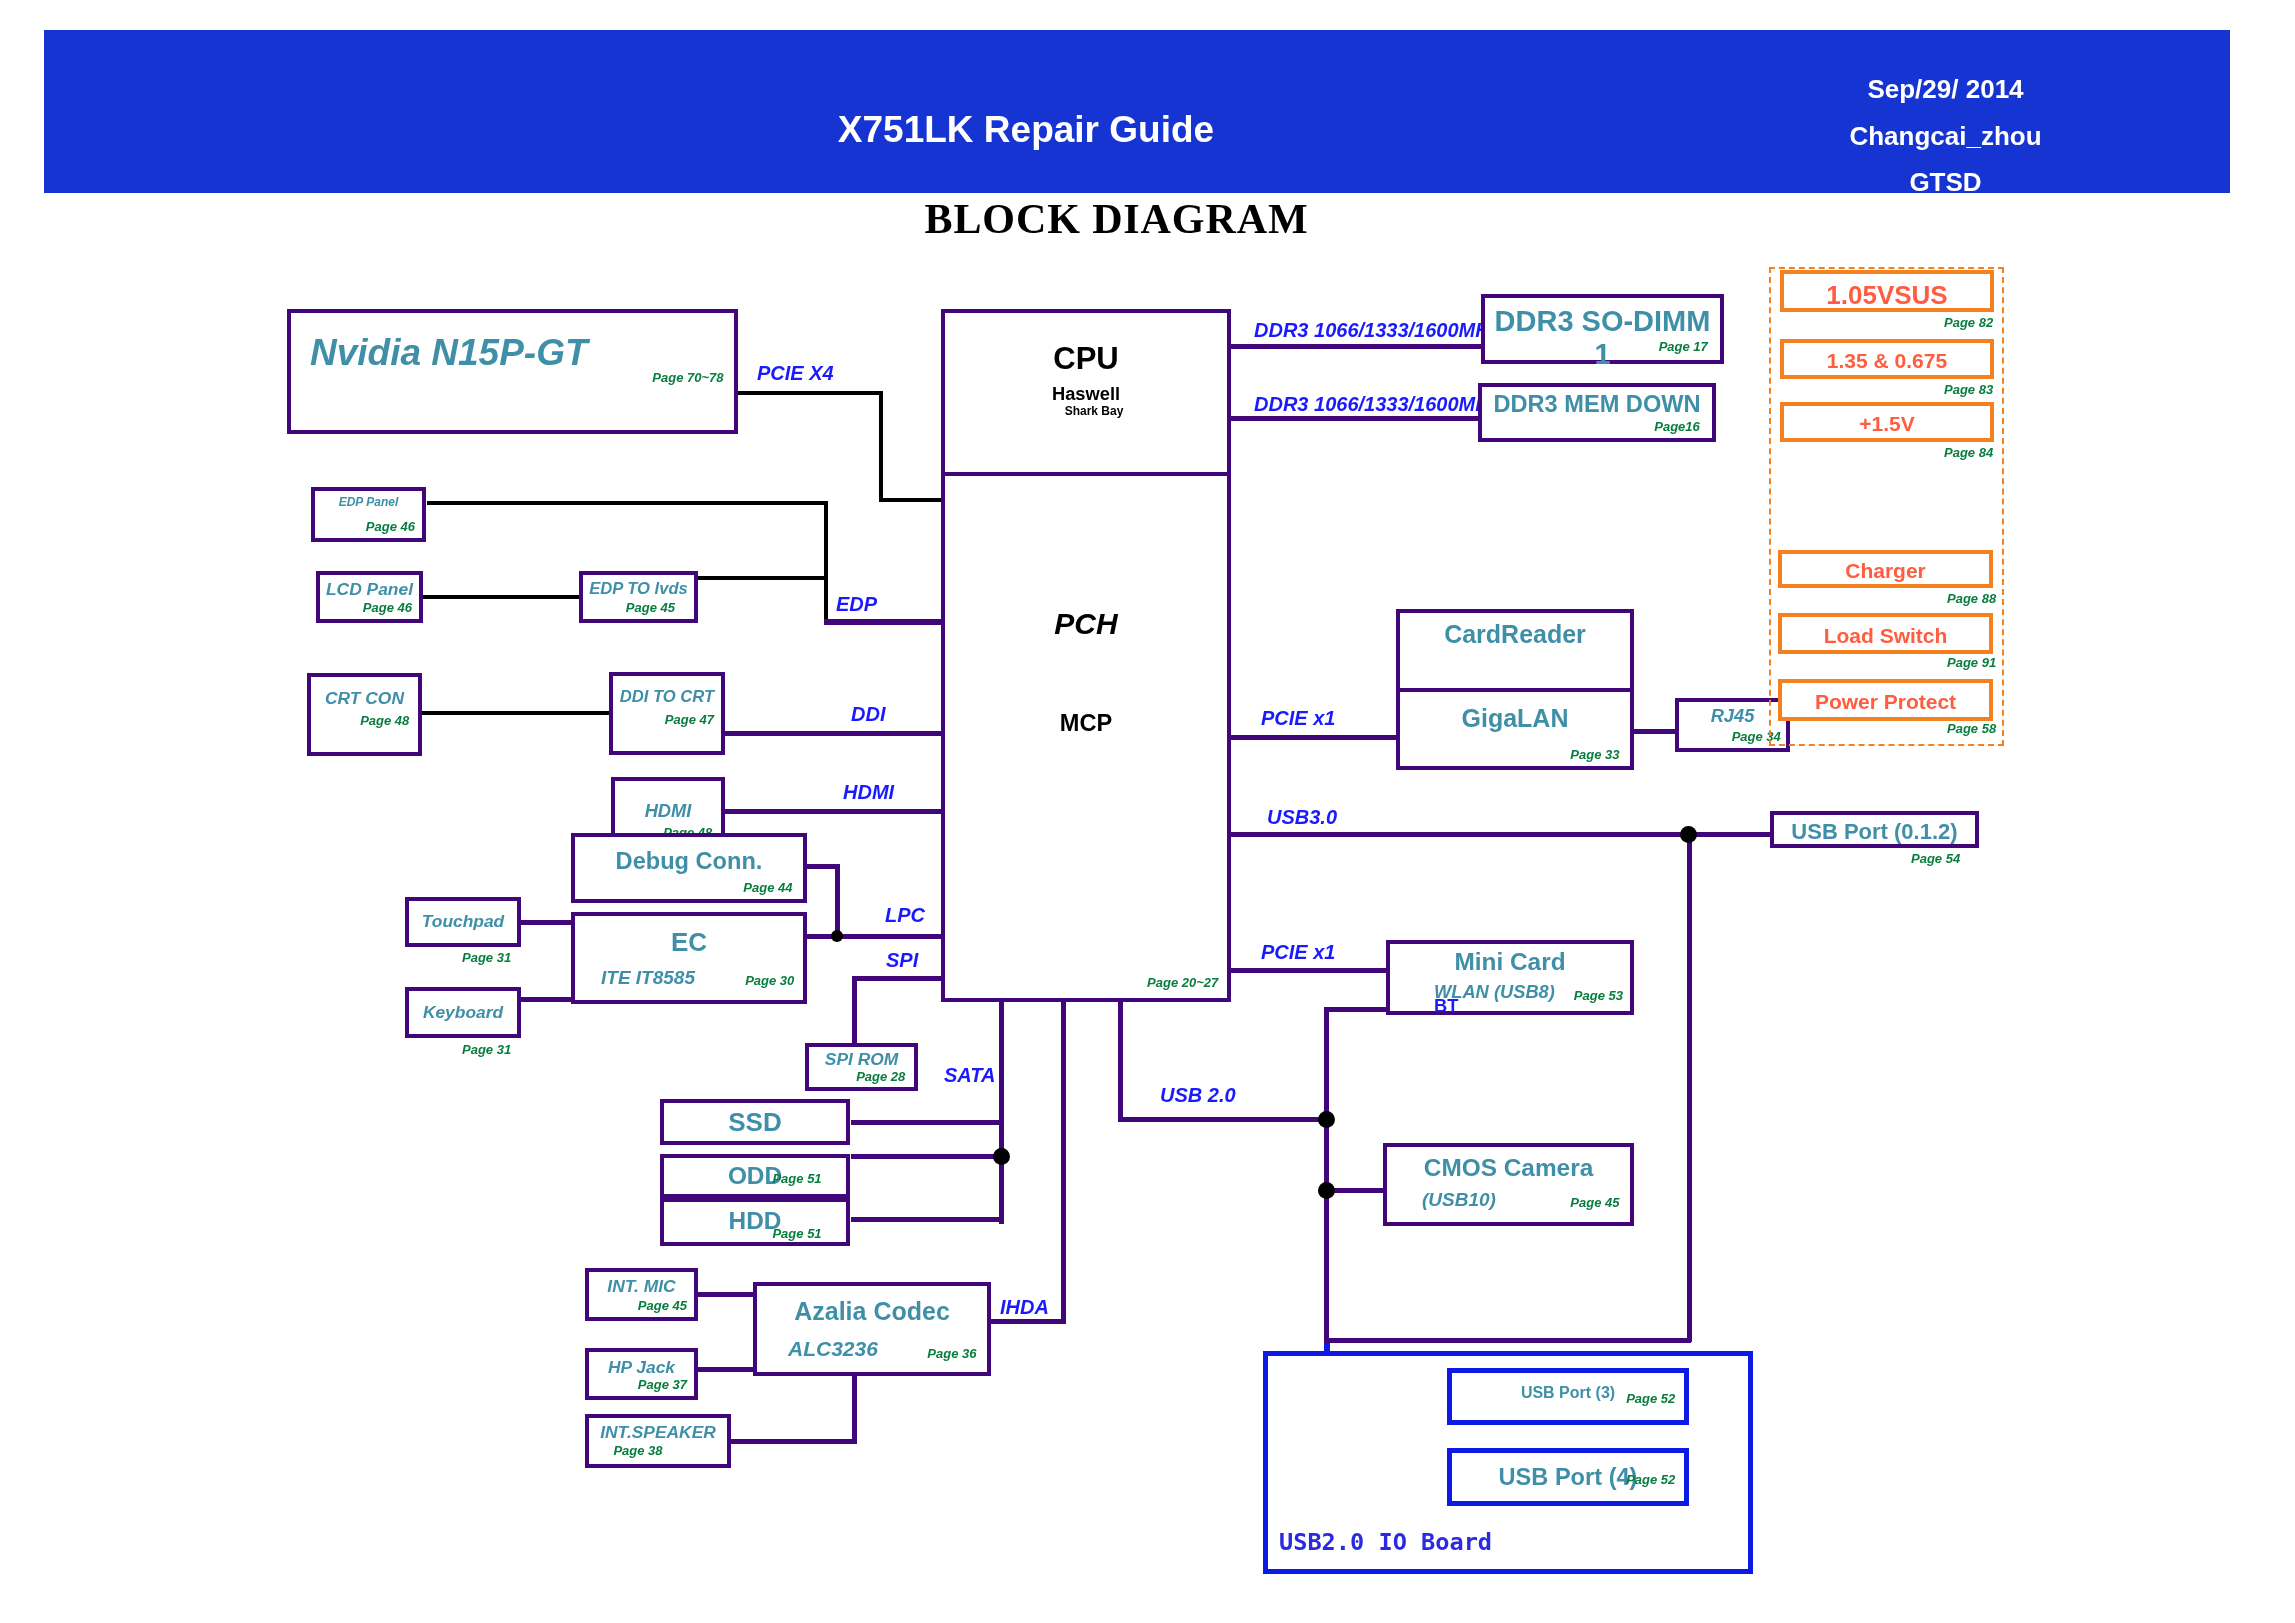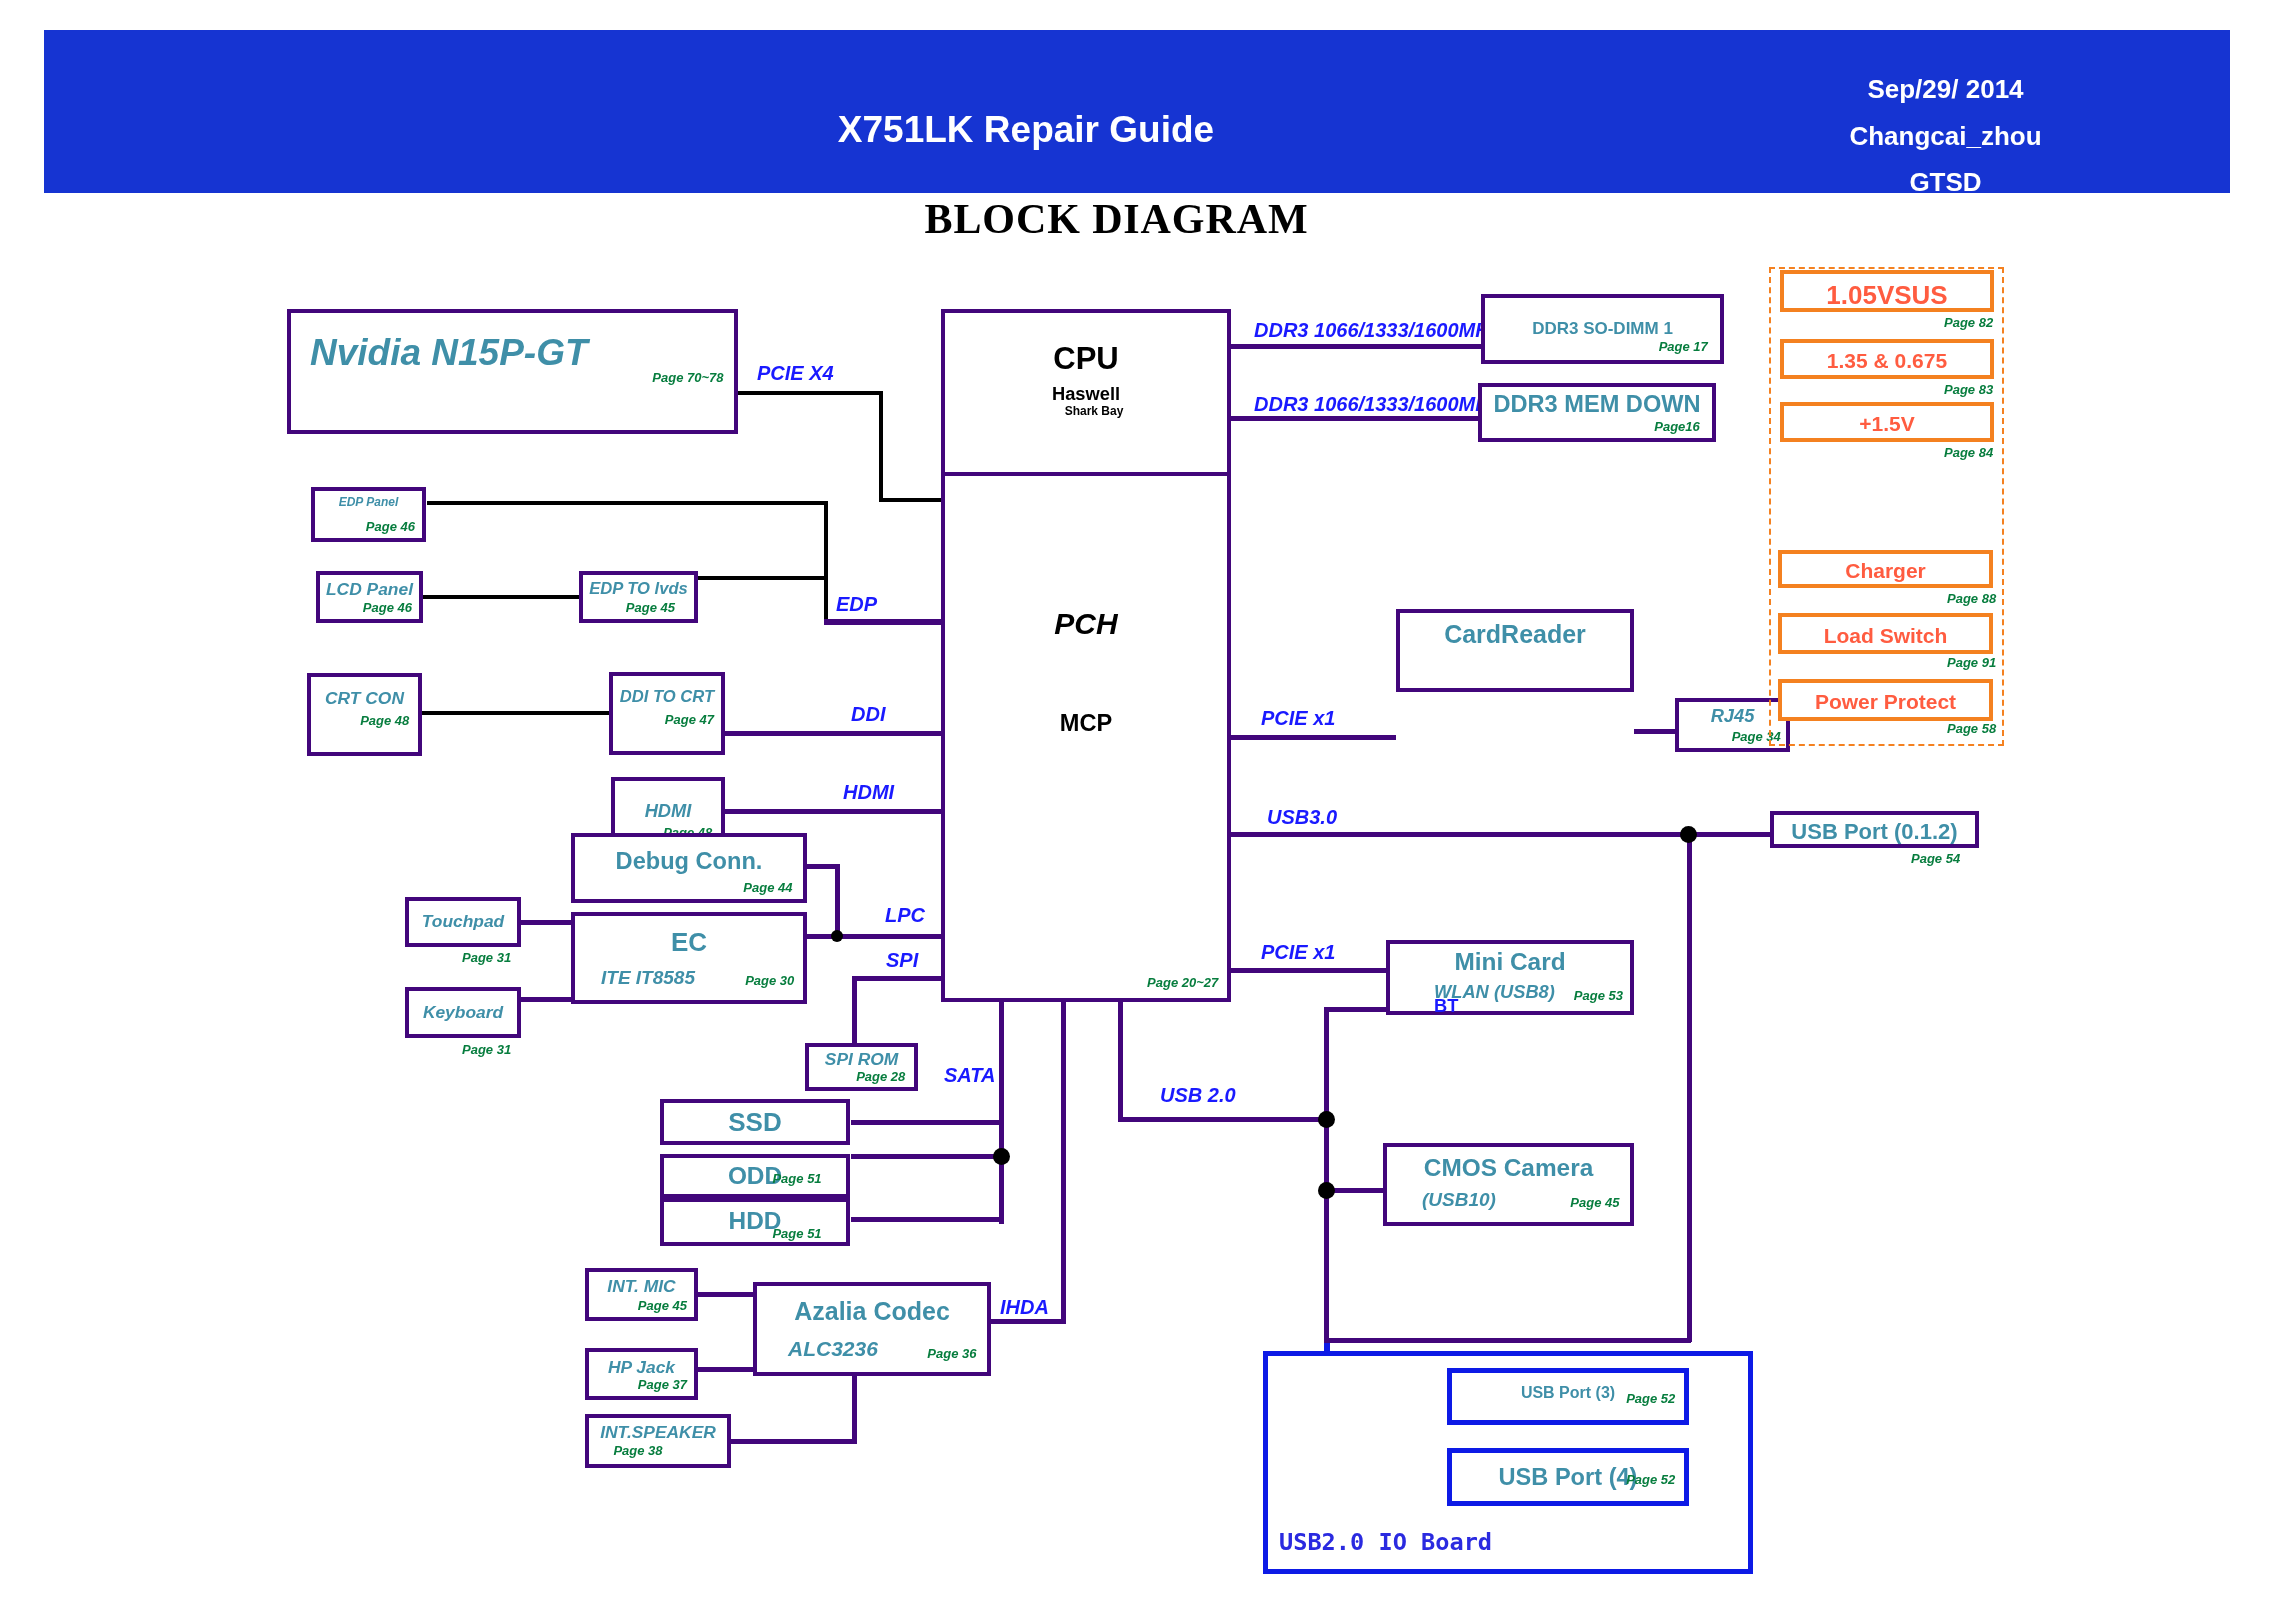--- a/index.html
+++ b/index.html
@@ -120,21 +120,21 @@
     <div class="lbl blk" style="top:92px;font-size:12px;padding-left:8px;">Shark Bay</div>
   </div>
 
   <div class="bx" style="left:941px;top:472px;width:290px;height:530px;">
     <div class="lbl blk it" style="top:131px;font-size:30px;">PCH</div>
     <div class="lbl blk" style="top:234px;font-size:23.6px;">MCP</div>
     <span class="page" style="right:8.7px;bottom:7px;">Page 20~27</span>
   </div>
 
   <div class="bx" style="left:1481px;top:294px;width:243px;height:70px;">
-    <div class="lbl" style="top:21px;font-size:17px;">DDR3 SO-DIMM 1</div>
+    <div class="lbl" style="top:7px;font-size:29px;">DDR3 SO-DIMM 1</div>
     <span class="page" style="right:12.2px;bottom:5.2px;">Page 17</span>
   </div>
 
   <div class="bx" style="left:1478px;top:383px;width:238px;height:59px;">
     <div class="lbl" style="top:3.5px;font-size:23.6px;">DDR3 MEM DOWN</div>
     <span class="page" style="right:12.2px;bottom:3.5px;">Page16</span>
   </div>
 
   <div class="bx" style="left:311px;top:487px;width:115px;height:55px;">
     <div class="lbl it" style="top:5.2px;font-size:12px;">EDP Panel</div>
@@ -215,20 +215,24 @@
   <i class="ln p" style="left:698px;top:1292px;width:55px;height:5.2px;"></i>
   <i class="ln p" style="left:698px;top:1367px;width:55px;height:5.2px;"></i>
   <i class="ln p" style="left:730px;top:1439px;width:127px;height:5.2px;"></i>
   <i class="ln p" style="left:852px;top:1376px;width:5.2px;height:68px;"></i>
   <i class="ln p" style="left:521px;top:920px;width:51px;height:5.2px;"></i>
   <i class="ln p" style="left:521px;top:997px;width:51px;height:5.2px;"></i>
 
   <div class="bx" style="left:1396px;top:609px;width:238px;height:83px;">
     <div class="lbl" style="top:7px;font-size:25px;">CardReader</div>
   </div>
+  <div class="bx" style="left:1396px;top:688px;width:238px;height:82px;">
+    <div class="lbl" style="top:12.2px;font-size:25px;">GigaLAN</div>
+    <span class="page" style="right:10.5px;bottom:3.5px;">Page 33</span>
+  </div>
   <div class="bx" style="left:1675px;top:698px;width:115px;height:54px;">
     <div class="lbl it" style="top:2.6px;font-size:18.3px;">RJ45</div>
     <span class="page" style="right:5.2px;bottom:2.6px;">Page 34</span>
   </div>
   <div class="bx" style="left:1770px;top:811px;width:209px;height:37px;">
     <div class="lbl" style="top:3.5px;font-size:22px;">USB Port (0.1.2)</div>
   </div>
   <span class="page" style="left:1911px;top:852px;">Page 54</span>
 
   <div class="bx" style="left:1386px;top:940px;width:248px;height:75px;">

